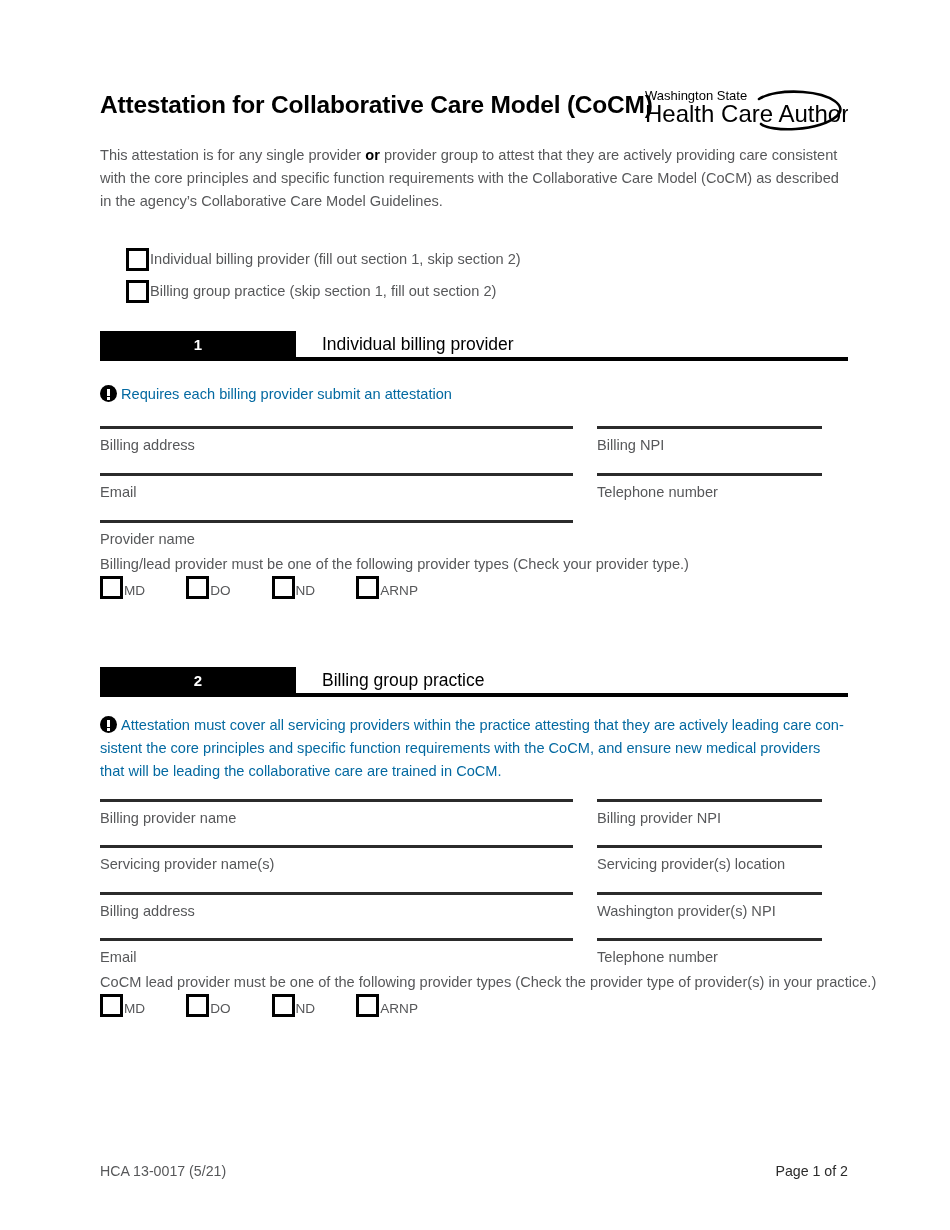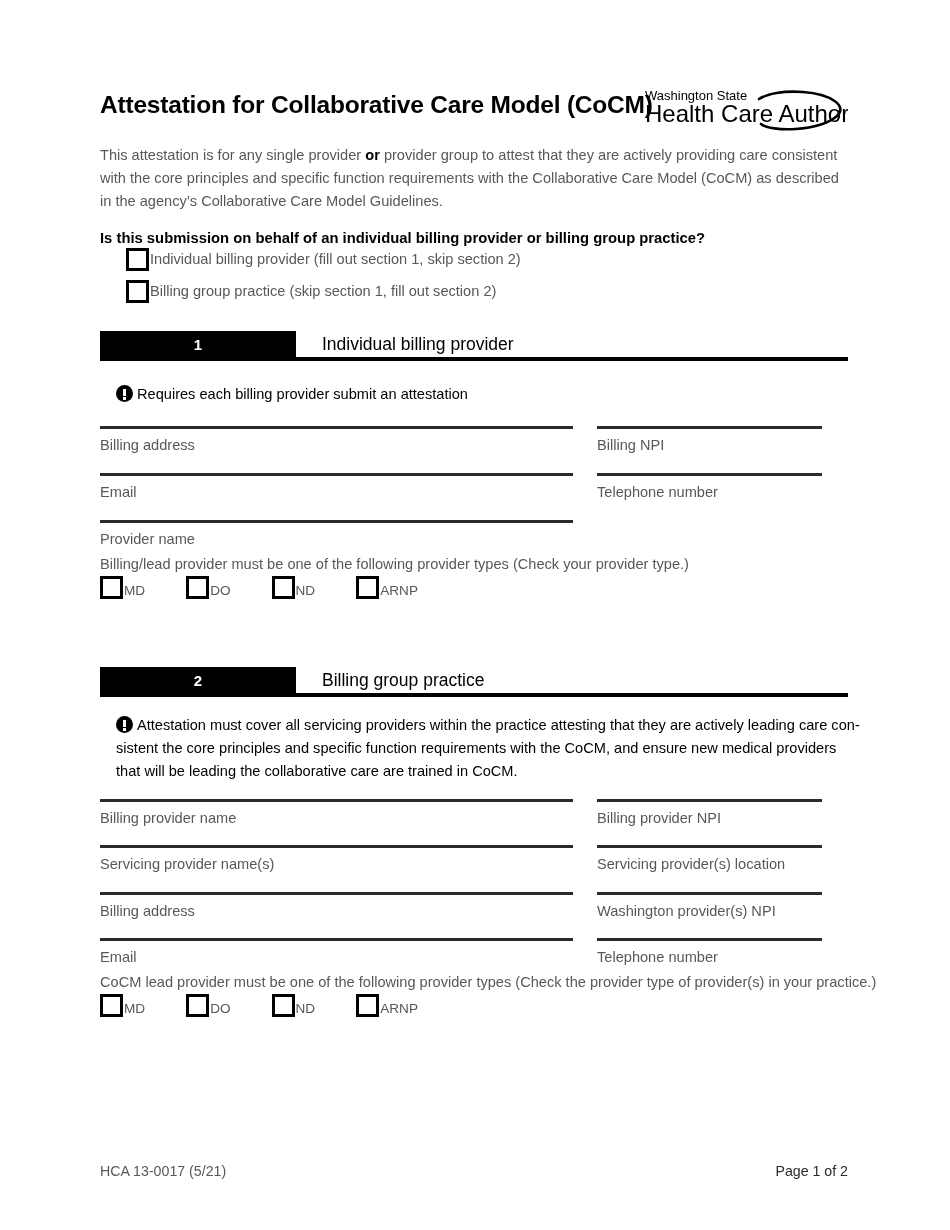--- a/index.html
+++ b/index.html
@@ -138,25 +138,25 @@
     left: 0;
     top: 26px;
     width: 748px;
     height: 4px;
     background: #000000;
   }
 
   
   .note {
     position: absolute;
-    left: 16px;
+    left: 0;
     width: 745px;
     font-size: 14.6px;
     line-height: 23px;
-    color: #000000;
+    color: #0369a1;
   }
   .alert-icon {
     display: inline-block;
     width: 17px;
     height: 17px;
     border-radius: 50%;
     background: #000000;
     position: relative;
     vertical-align: -3px;
     margin-right: 4px;
@@ -264,21 +264,20 @@
       <svg width="205" height="46" viewBox="0 0 205 46" xmlns="http://www.w3.org/2000/svg">
         <text x="2" y="14" font-family="Liberation Sans, sans-serif" font-size="13" fill="#000000">Washington State</text>
         <text x="2" y="36" font-family="Liberation Sans, sans-serif" font-size="24" fill="#000000">Health Care Authority</text>
         <path d="M118 38 C 128 46, 175 46, 194 30 C 205 20, 188 8, 160 6 C 140 4.5, 124 8, 116 13" fill="none" stroke="#000000" stroke-width="2.6" stroke-linecap="round"></path>
       </svg>
     </div>
   </div>
 
   <div class="intro"><span>This attestation is for any single provider </span><b>or</b><span> provider group to attest that they are actively providing care consistent with the core principles and specific function requirements with the Collaborative Care Model (CoCM) as described in the agency’s Collaborative Care Model Guidelines.</span></div>
 
-  <div class="question">Is this submission on behalf of an individual billing provider or billing group practice?</div>
 
   <div class="opt-list">
     <div class="opt-row">
       <span class="cbox"></span>
       <span class="opt-label">Individual billing provider (fill out section 1, skip section 2)</span>
     </div>
     <div class="opt-row">
       <span class="cbox"></span>
       <span class="opt-label">Billing group practice (skip section 1, fill out section 2)</span>
     </div>

